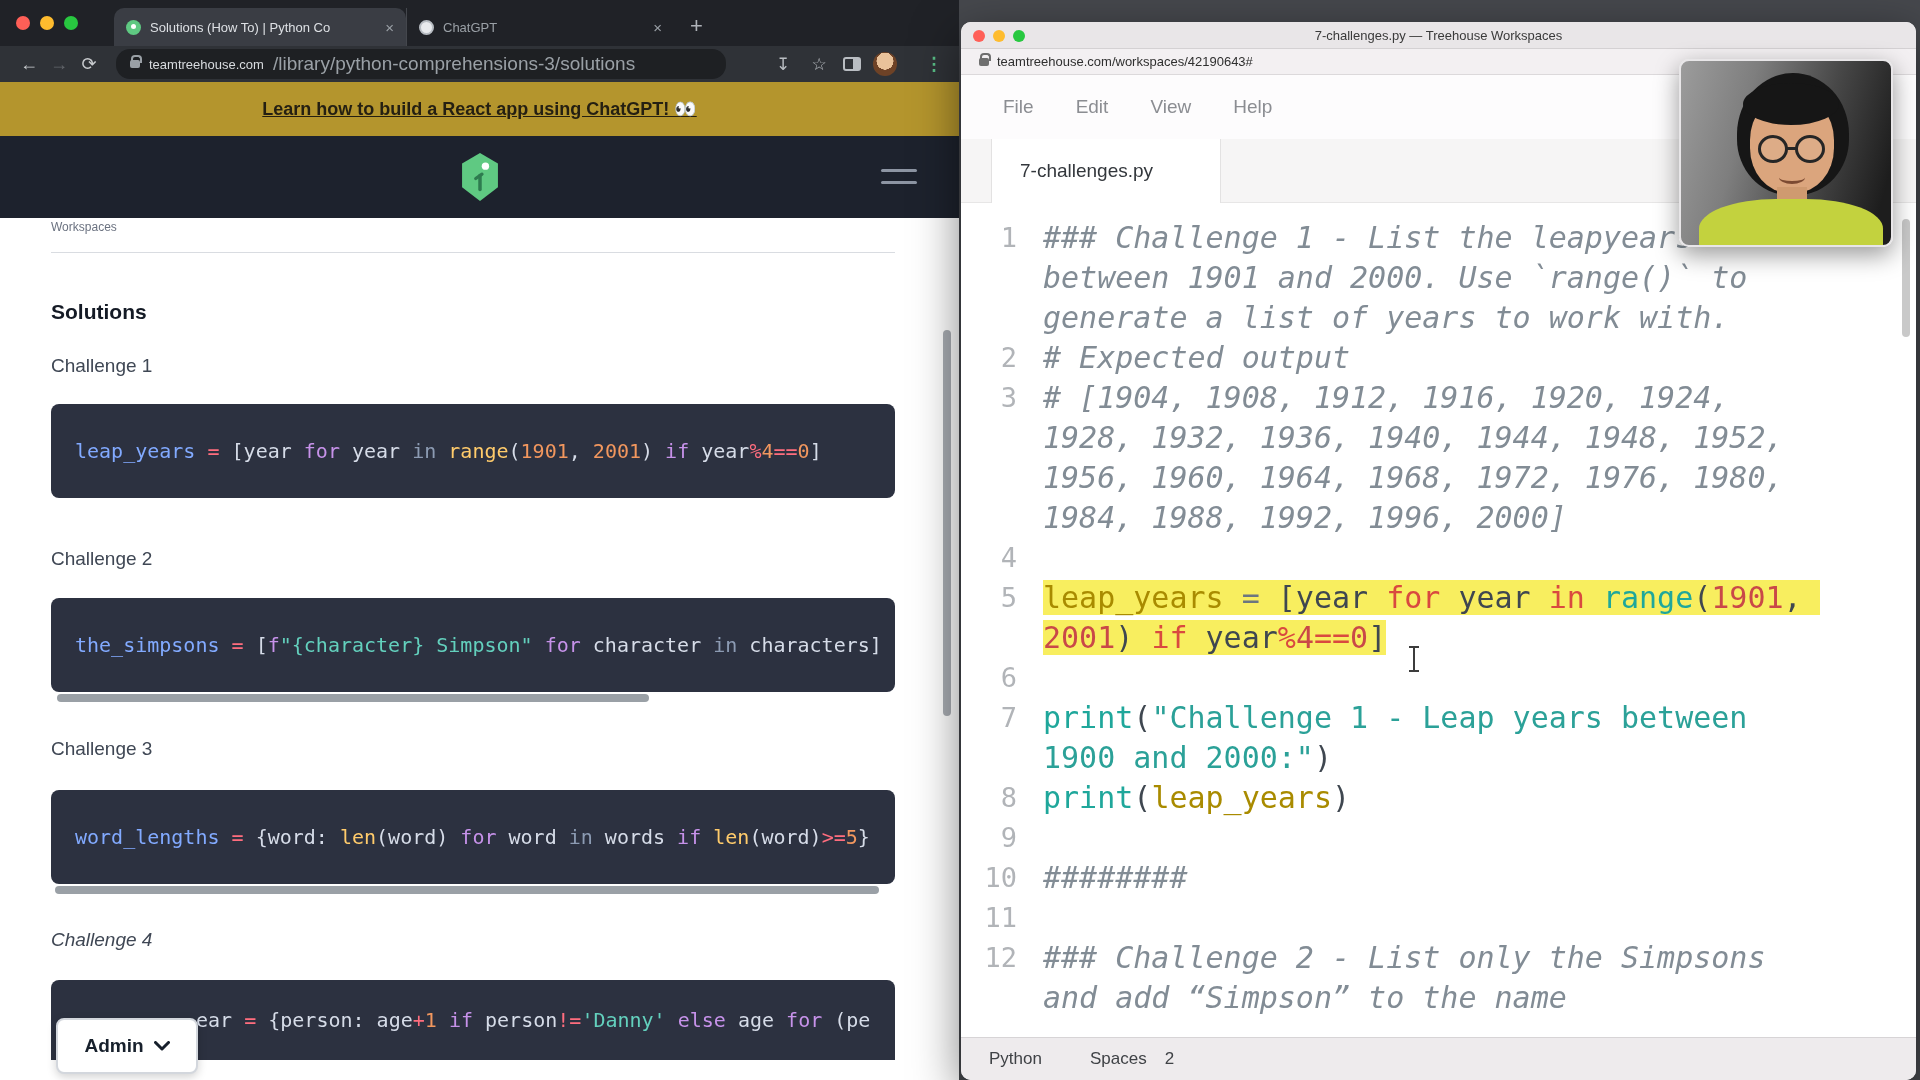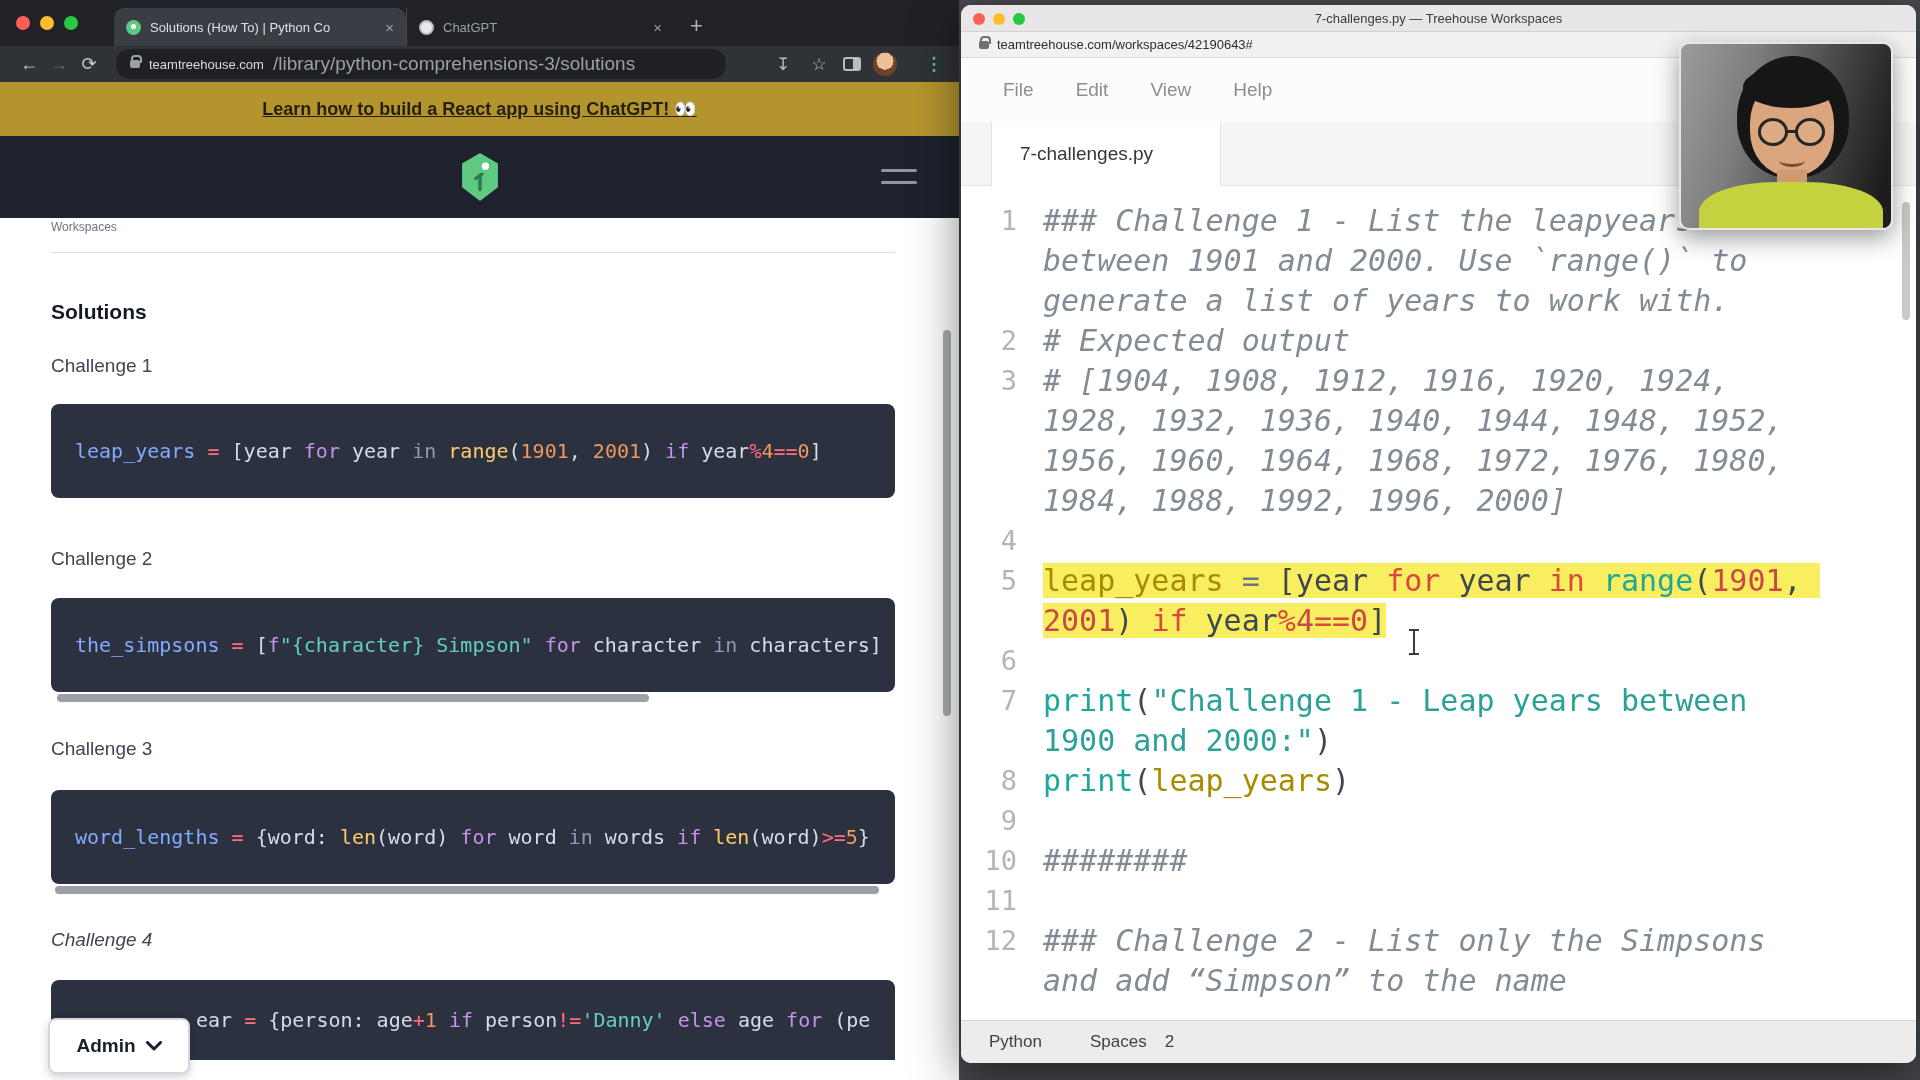--- a/index.html
+++ b/index.html
@@ -44,25 +44,25 @@
   .burger div{width:36px;height:3px;background:#8d95a3;border-radius:2px;margin-bottom:9px}
   .ws-label{position:absolute;left:51px;top:220px;font-size:12px;color:#6b7280}
   .divider{position:absolute;left:51px;top:252px;width:844px;height:1px;background:#d9dce1}
   .sol-h{position:absolute;left:51px;top:300px;font-size:21px;font-weight:bold;color:#141a25}
   .ch-label{position:absolute;left:51px;font-size:19px;color:#3f4754}
   .code-block{position:absolute;left:51px;width:844px;height:94px;background:#2c3140;border-radius:8px;overflow:hidden;display:flex;align-items:center}
   .code-line{font-family:"DejaVu Sans Mono",monospace;font-size:20px;white-space:pre;padding-left:24px}
   .bk-var{color:#82aaff}.bk-op{color:#ff6d7e}.bk-kw{color:#c792ea}.bk-inkw{color:#8c9bb3}
   .bk-fn{color:#ffcb6b}.bk-num{color:#f2975e}.bk-str{color:#63d0bd}.bk-pln{color:#d6dce8}
   .hthumb{position:absolute;height:8px;border-radius:4px;background:#9aa0a6}
-  .admin-btn{position:absolute;left:48px;top:1018px;width:142px;height:56px;background:#fff;border:2px solid #d3d7dd;border-radius:8px;box-shadow:0 3px 10px rgba(0,0,0,.18);display:flex;align-items:center;justify-content:center;gap:10px;font-size:19px;font-weight:bold;color:#17202c;z-index:5}
+  .admin-btn{position:absolute;left:56px;top:1018px;width:142px;height:56px;background:#fff;border:2px solid #d3d7dd;border-radius:8px;box-shadow:0 3px 10px rgba(0,0,0,.18);display:flex;align-items:center;justify-content:center;gap:10px;font-size:19px;font-weight:bold;color:#17202c;z-index:5}
   .v-scroll-left{position:absolute;left:943px;top:330px;width:8px;height:386px;background:#a9adb3;border-radius:4px}
 
   
-  .win-right{position:absolute;left:961px;top:5px;width:955px;height:1058px;background:#fff;border-radius:10px;box-shadow:0 14px 48px rgba(0,0,0,.5);overflow:hidden}
+  .win-right{position:absolute;left:961px;top:22px;width:955px;height:1058px;background:#fff;border-radius:10px;box-shadow:0 14px 48px rgba(0,0,0,.5);overflow:hidden}
   .tb-right{height:27px;background:#e9e6e8;border-bottom:1px solid #d4d1d3;display:flex;align-items:center;justify-content:center;position:relative}
   .tb-lights{position:absolute;left:12px;top:8px;display:flex;gap:8px}
   .tb-lights .light{width:12px;height:12px}
   .tb-title{font-size:13px;color:#3a3a3a}
   .urlbar{height:26px;background:#f3f0f2;border-bottom:1px solid #dcd9db;display:flex;align-items:center;padding-left:18px;gap:8px}
   .lock-dark{background:#6f6f6f}.lock-dark::before{border-color:#6f6f6f}
   .url-text{font-size:13px;color:#2f2f2f}
   .menubar{height:64px;background:#fdfcfd;display:flex;align-items:center;padding-left:42px}
   .menu-item{font-size:19px;color:#8b8d92;margin-right:42px}
   .tabrow{height:64px;background:#f6f5f5;border-bottom:1px solid #e7e6e6;position:relative}

